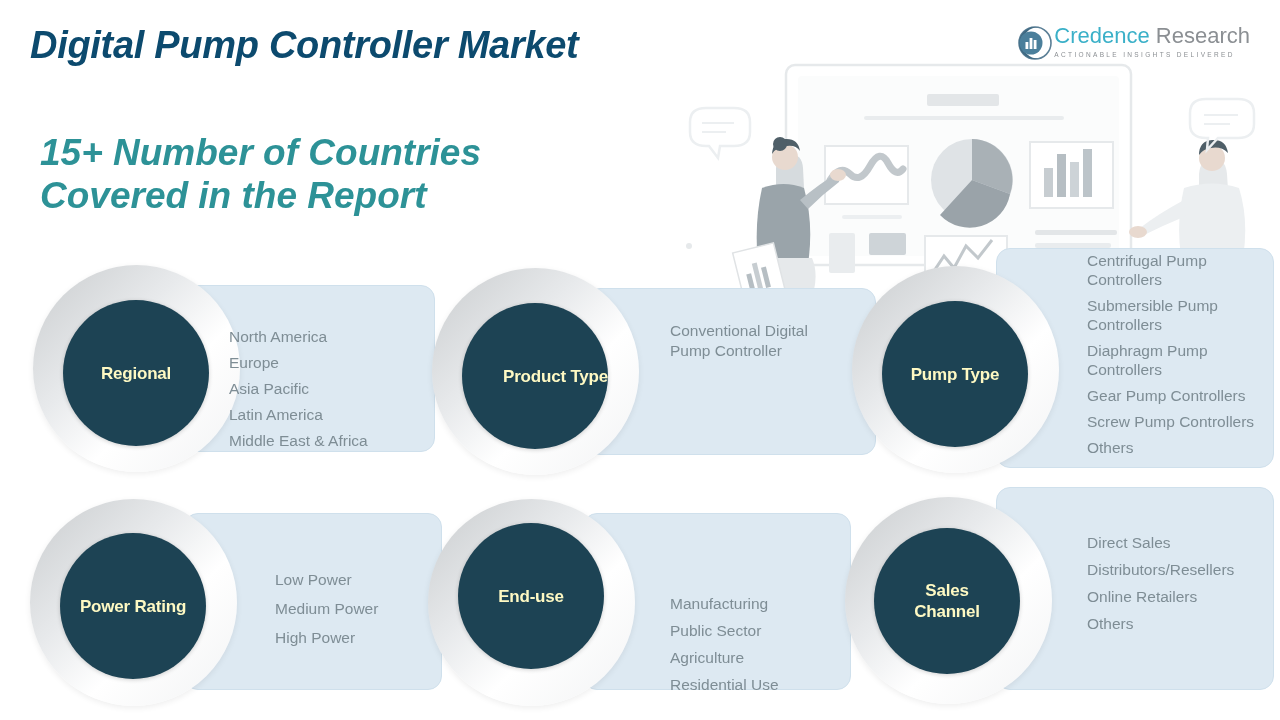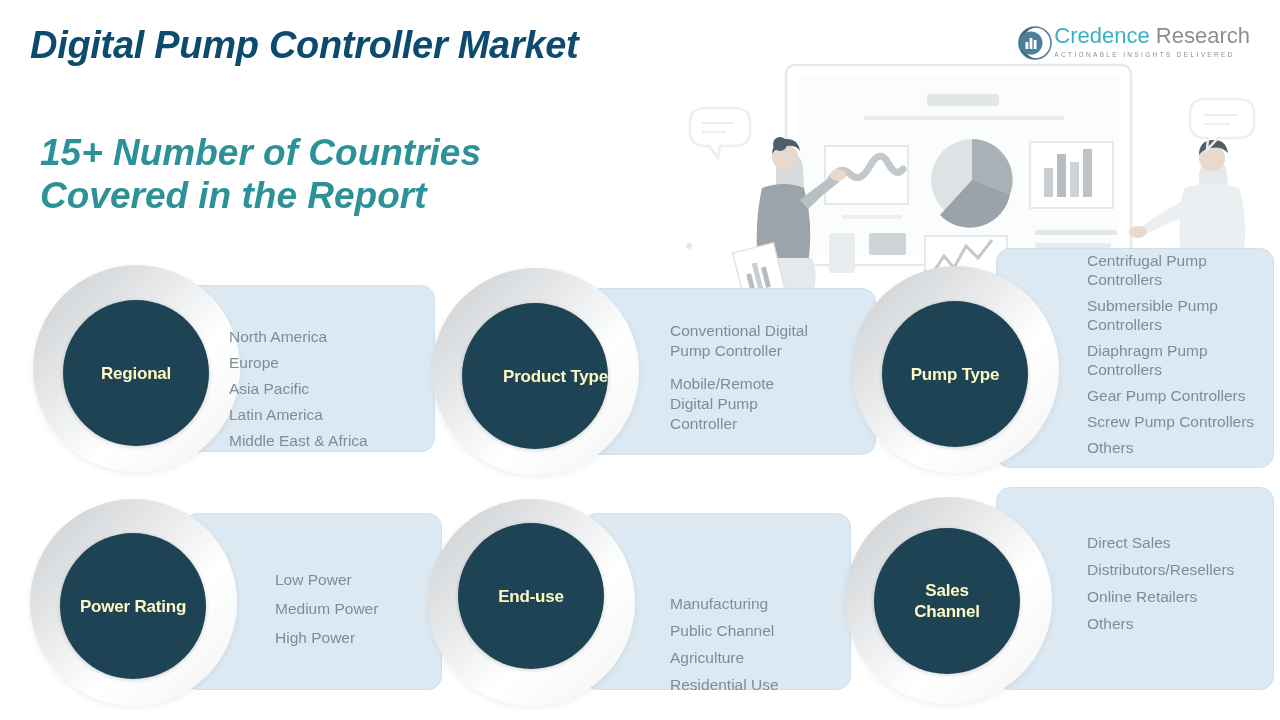--- a/index.html
+++ b/index.html
@@ -161,25 +161,22 @@
   </div>
 </div>
 
 <div class="card">
   <div class="card-panel" style="left:586px; top:288px; width:290px; height:167px;"></div>
   <div class="card-ring" style="left:432px; top:268px; width:207px; height:207px;"></div>
   <div class="card-circle" style="left:462px; top:303px; width:146px; height:146px;justify-content:flex-end;">
     <span class="card-circle-label">Product Type</span>
   </div>
   <div class="card-list" style="left:670px; top:321px; width:205px; line-height:20px;">
-    <div class="list-item" style="margin-bottom:13px;">Conventional Digital
+    <div class="list-item" style="margin-bottom:3px;">Conventional Digital
 Pump Controller</div>
-    <div class="list-item">Mobile/Remote
-Digital Pump
-Controller</div>
   </div>
 </div>
 
 <div class="card">
   <div class="card-panel" style="left:996px; top:248px; width:278px; height:220px;"></div>
   <div class="card-ring" style="left:852px; top:266px; width:207px; height:207px;"></div>
   <div class="card-circle" style="left:882px; top:301px; width:146px; height:146px;">
     <span class="card-circle-label">Pump Type</span>
   </div>
   <div class="card-list" style="left:1087px; top:251px; width:195px; line-height:19px;">
@@ -209,21 +206,21 @@
 </div>
 
 <div class="card">
   <div class="card-panel" style="left:583px; top:513px; width:268px; height:177px;"></div>
   <div class="card-ring" style="left:428px; top:499px; width:207px; height:207px;"></div>
   <div class="card-circle" style="left:458px; top:523px; width:146px; height:146px;">
     <span class="card-circle-label">End-use</span>
   </div>
   <div class="card-list" style="left:670px; top:550px; width:190px; line-height:19px;margin-top:44px;">
     <div class="list-item" style="margin-bottom:8px;">Manufacturing</div>
-    <div class="list-item" style="margin-bottom:8px;">Public Channel</div>
+    <div class="list-item" style="margin-bottom:8px;">Public Sector</div>
     <div class="list-item" style="margin-bottom:8px;">Agriculture</div>
     <div class="list-item">Residential Use</div>
   </div>
 </div>
 
 <div class="card">
   <div class="card-panel" style="left:996px; top:487px; width:278px; height:203px;"></div>
   <div class="card-ring" style="left:845px; top:497px; width:207px; height:207px;"></div>
   <div class="card-circle" style="left:874px; top:528px; width:146px; height:146px;">
     <span class="card-circle-label">Sales

